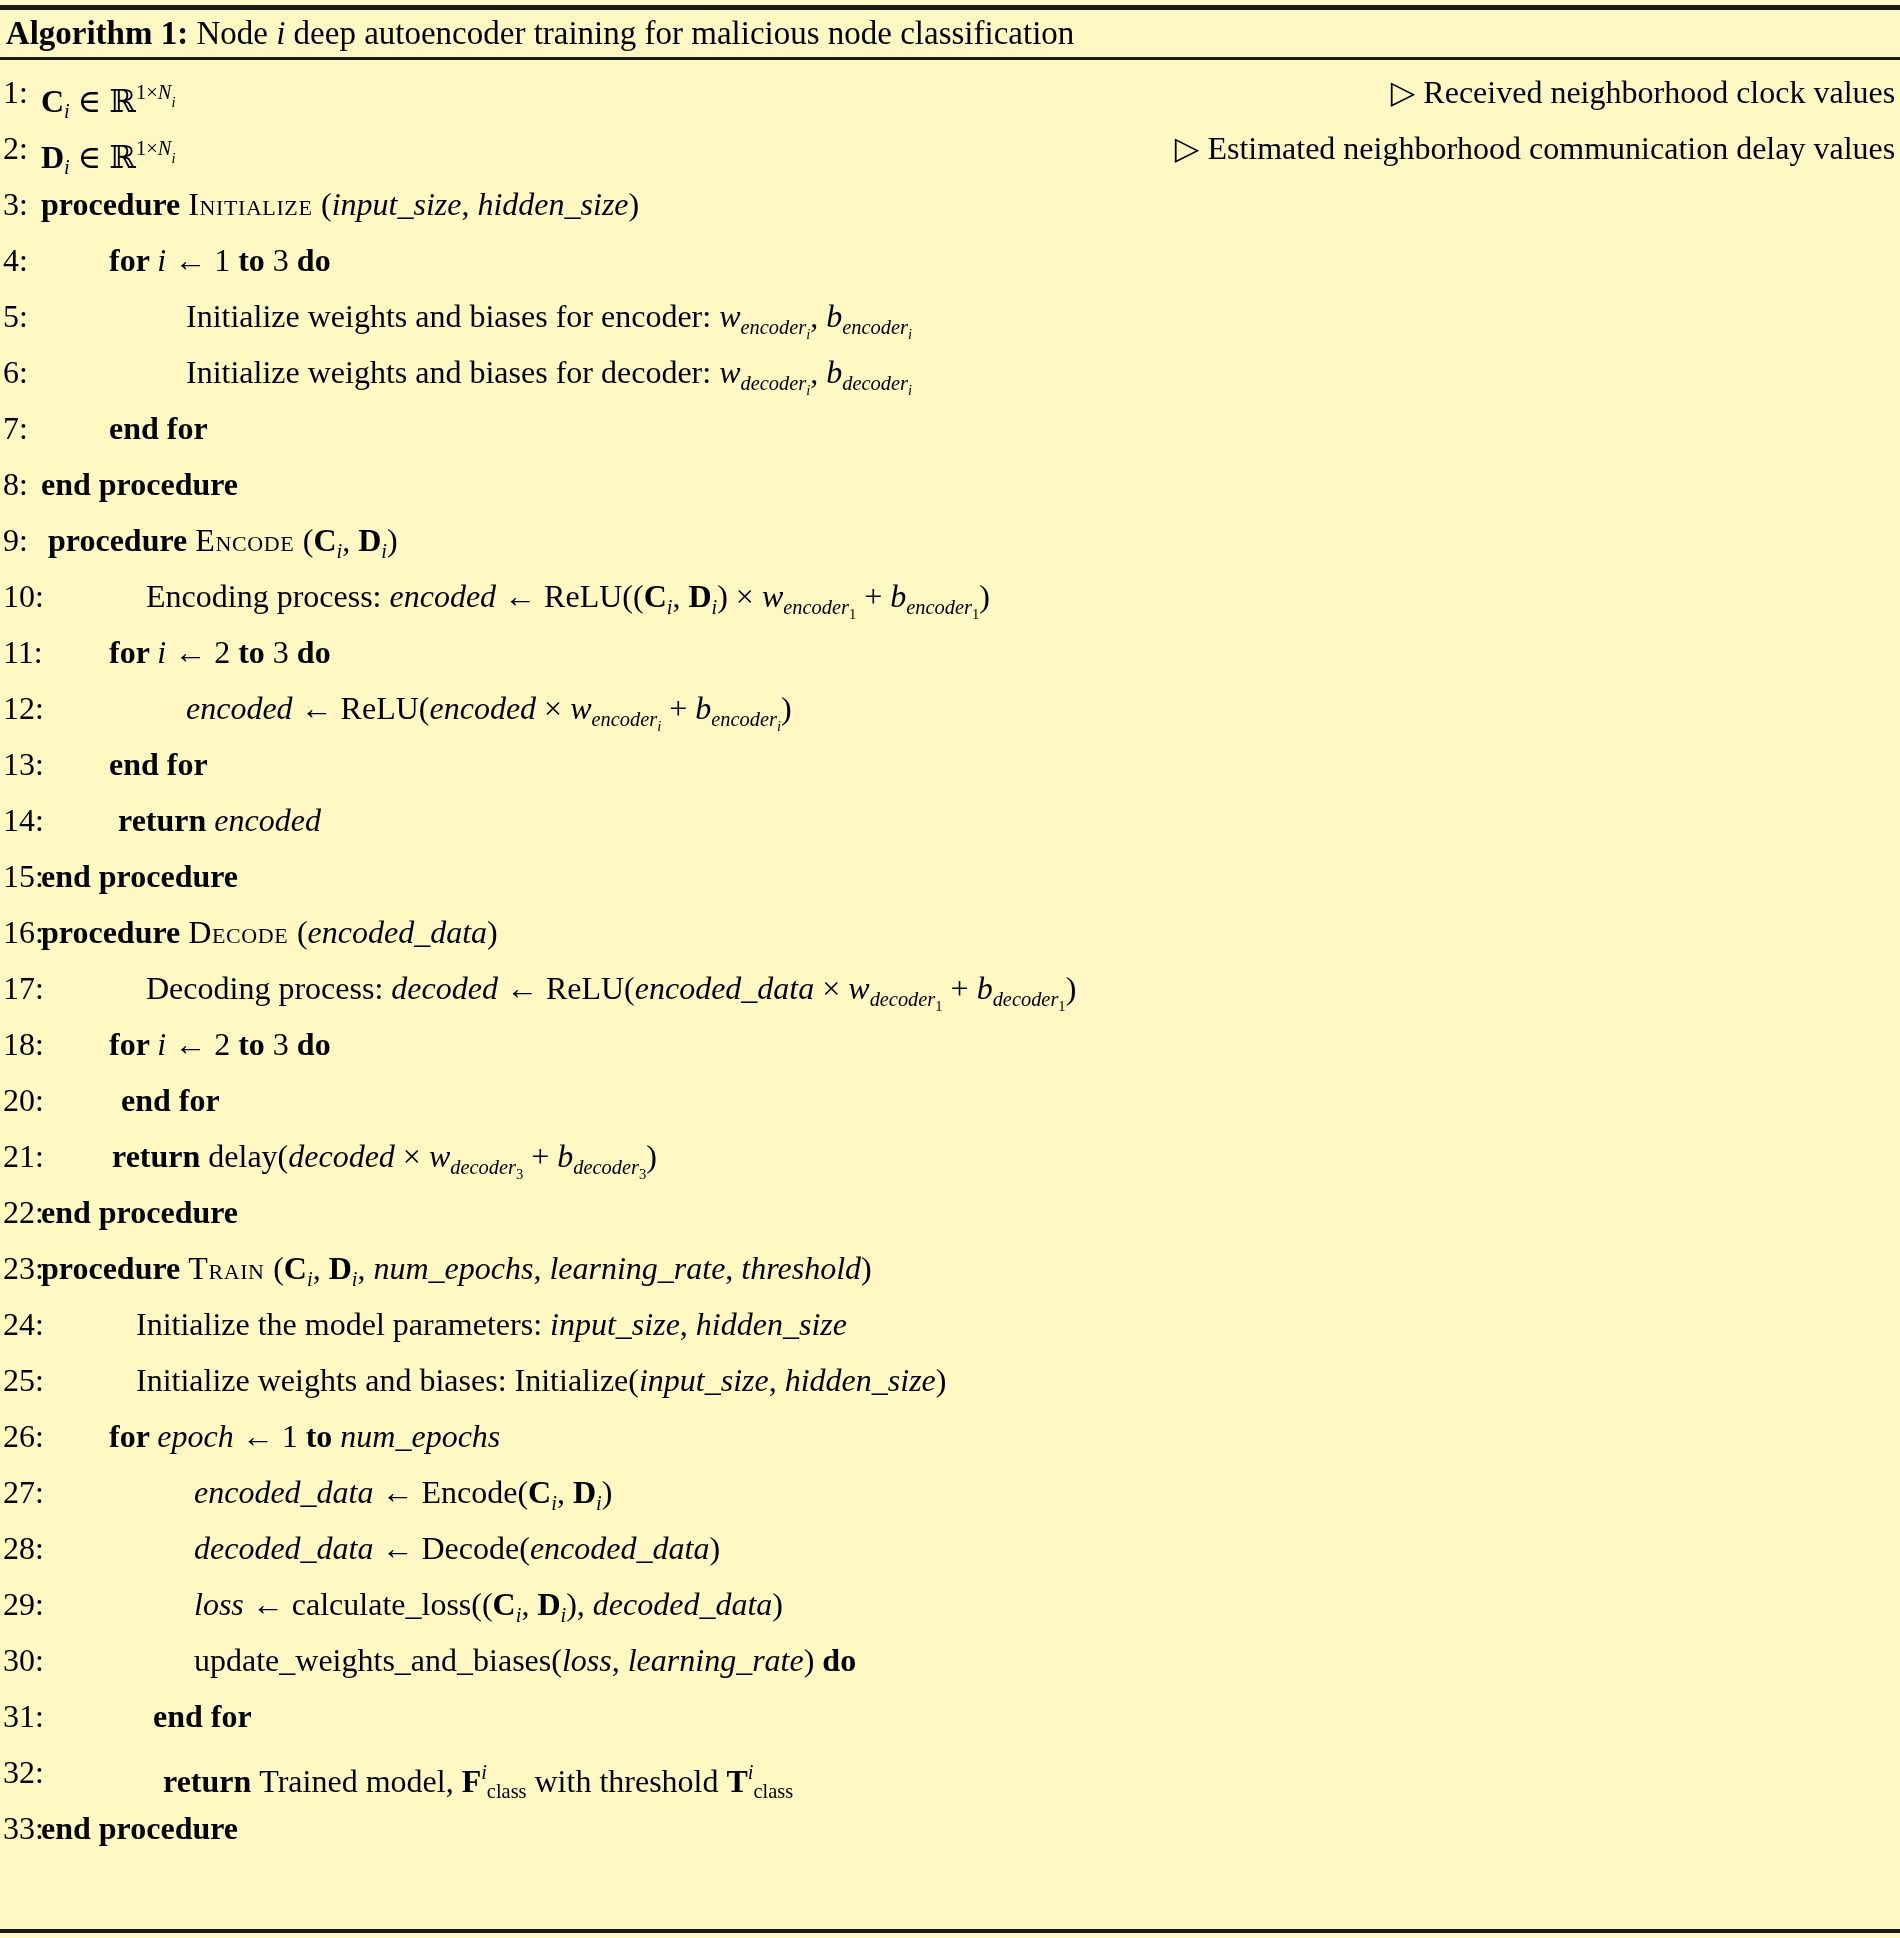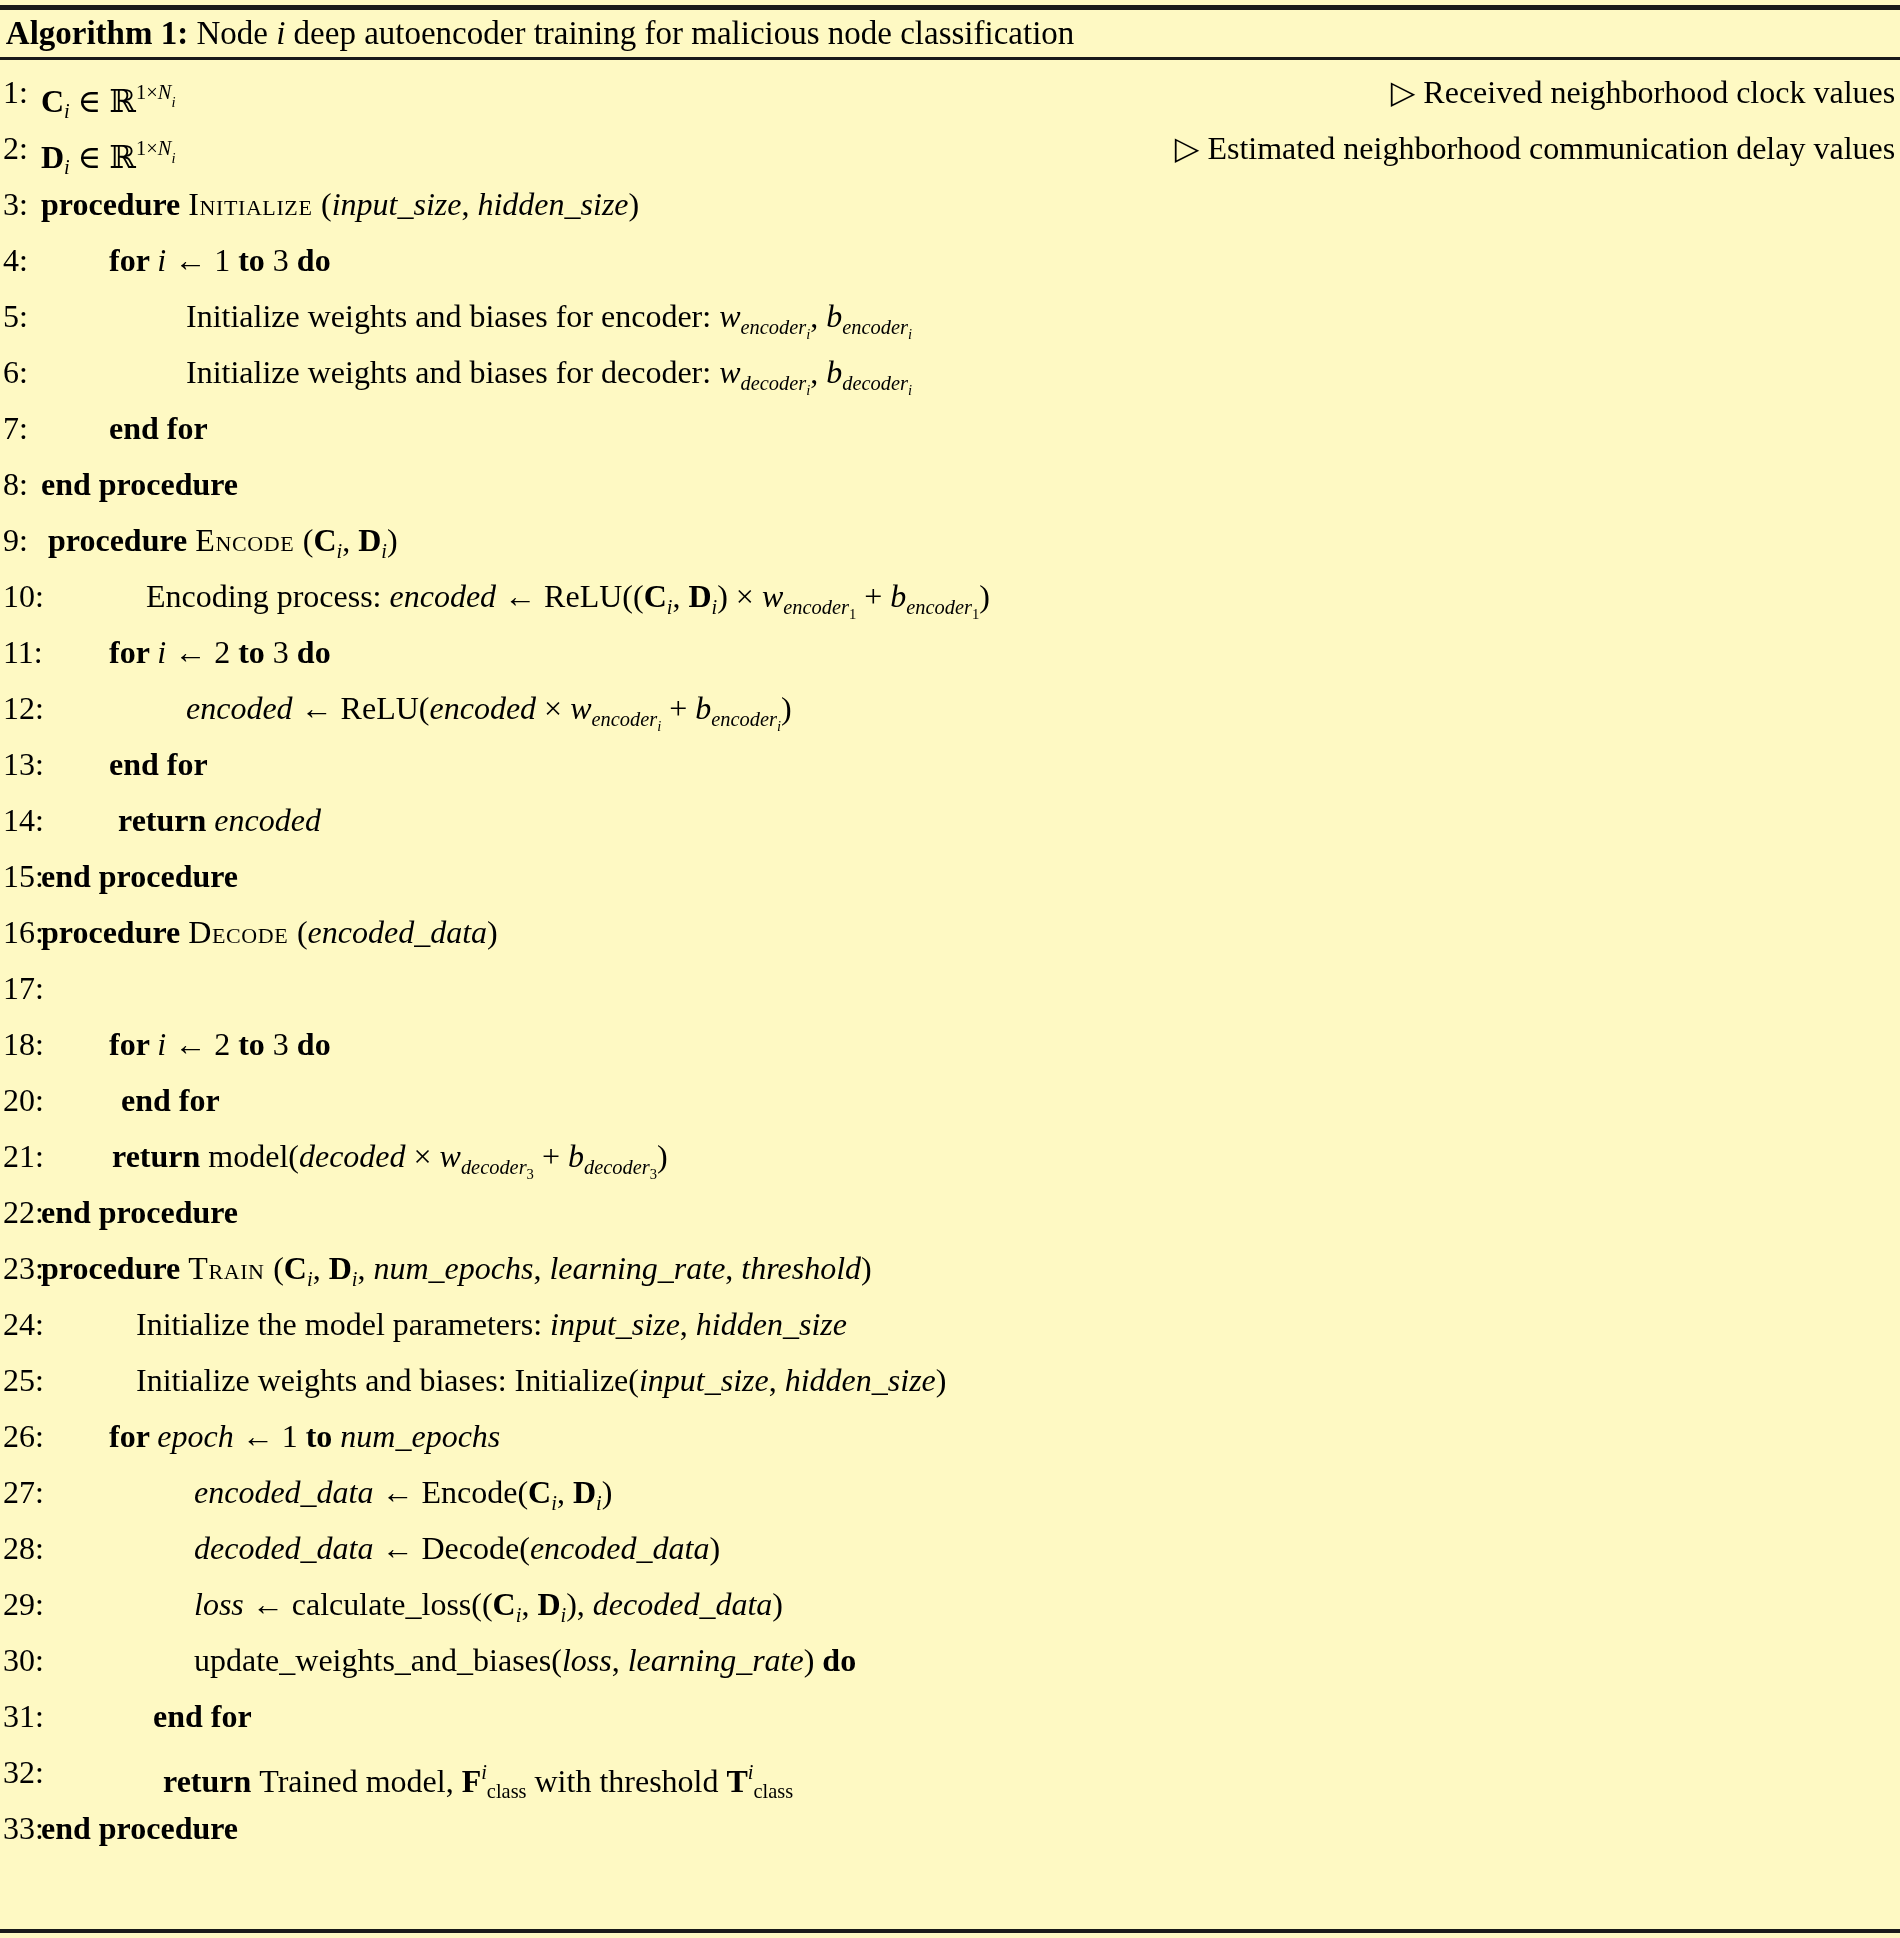--- a/index.html
+++ b/index.html
@@ -103,32 +103,33 @@
       <div class="line">
         <span class="lineno">15:</span>
         <span class="content" style="left: 41px;"><span class="b">end procedure</span></span>
       </div>
       <div class="line">
         <span class="lineno">16:</span>
         <span class="content" style="left: 41px;"><span class="b">procedure </span><span class="sc">Decode </span><span>(</span><span class="i">encoded_data</span><span>)</span></span>
       </div>
       <div class="line">
         <span class="lineno">17:</span>
+        <span class="content" style="left: 146px;"><span>Decoding process: </span><span class="i">decoded</span><span> ← ReLU(</span><span class="i">encoded_data</span><span> × </span><span class="i">w</span><span class="sub i">decoder</span><span class="sub2">1</span><span> + </span><span class="i">b</span><span class="sub i">decoder</span><span class="sub2">1</span><span>)</span></span>
       </div>
       <div class="line">
         <span class="lineno">18:</span>
         <span class="content" style="left: 109px;"><span class="b">for </span><span class="i">i</span><span> ← 2 </span><span class="b">to</span><span> 3 </span><span class="b">do</span></span>
       </div>
       <div class="line">
         <span class="lineno">20:</span>
         <span class="content" style="left: 121px;"><span class="b">end for</span></span>
       </div>
       <div class="line">
         <span class="lineno">21:</span>
-        <span class="content" style="left: 112px;"><span class="b">return </span><span>model(</span><span class="i">decoded</span><span> × </span><span class="i">w</span><span class="sub i">decoder</span><span class="sub2">3</span><span> + </span><span class="i">b</span><span class="sub i">decoder</span><span class="sub2">3</span><span>)</span></span>
+        <span class="content" style="left: 112px;"><span class="b">return </span><span>delay(</span><span class="i">decoded</span><span> × </span><span class="i">w</span><span class="sub i">decoder</span><span class="sub2">3</span><span> + </span><span class="i">b</span><span class="sub i">decoder</span><span class="sub2">3</span><span>)</span></span>
       </div>
       <div class="line">
         <span class="lineno">22:</span>
         <span class="content" style="left: 41px;"><span class="b">end procedure</span></span>
       </div>
       <div class="line">
         <span class="lineno">23:</span>
         <span class="content" style="left: 41px;"><span class="b">procedure </span><span class="sc">Train </span><span>(</span><span class="b">C</span><span class="sub i">i</span><span>, </span><span class="b">D</span><span class="sub i">i</span><span>, </span><span class="i">num_epochs</span><span>, </span><span class="i">learning_rate</span><span>, </span><span class="i">threshold</span><span>)</span></span>
       </div>
       <div class="line">

